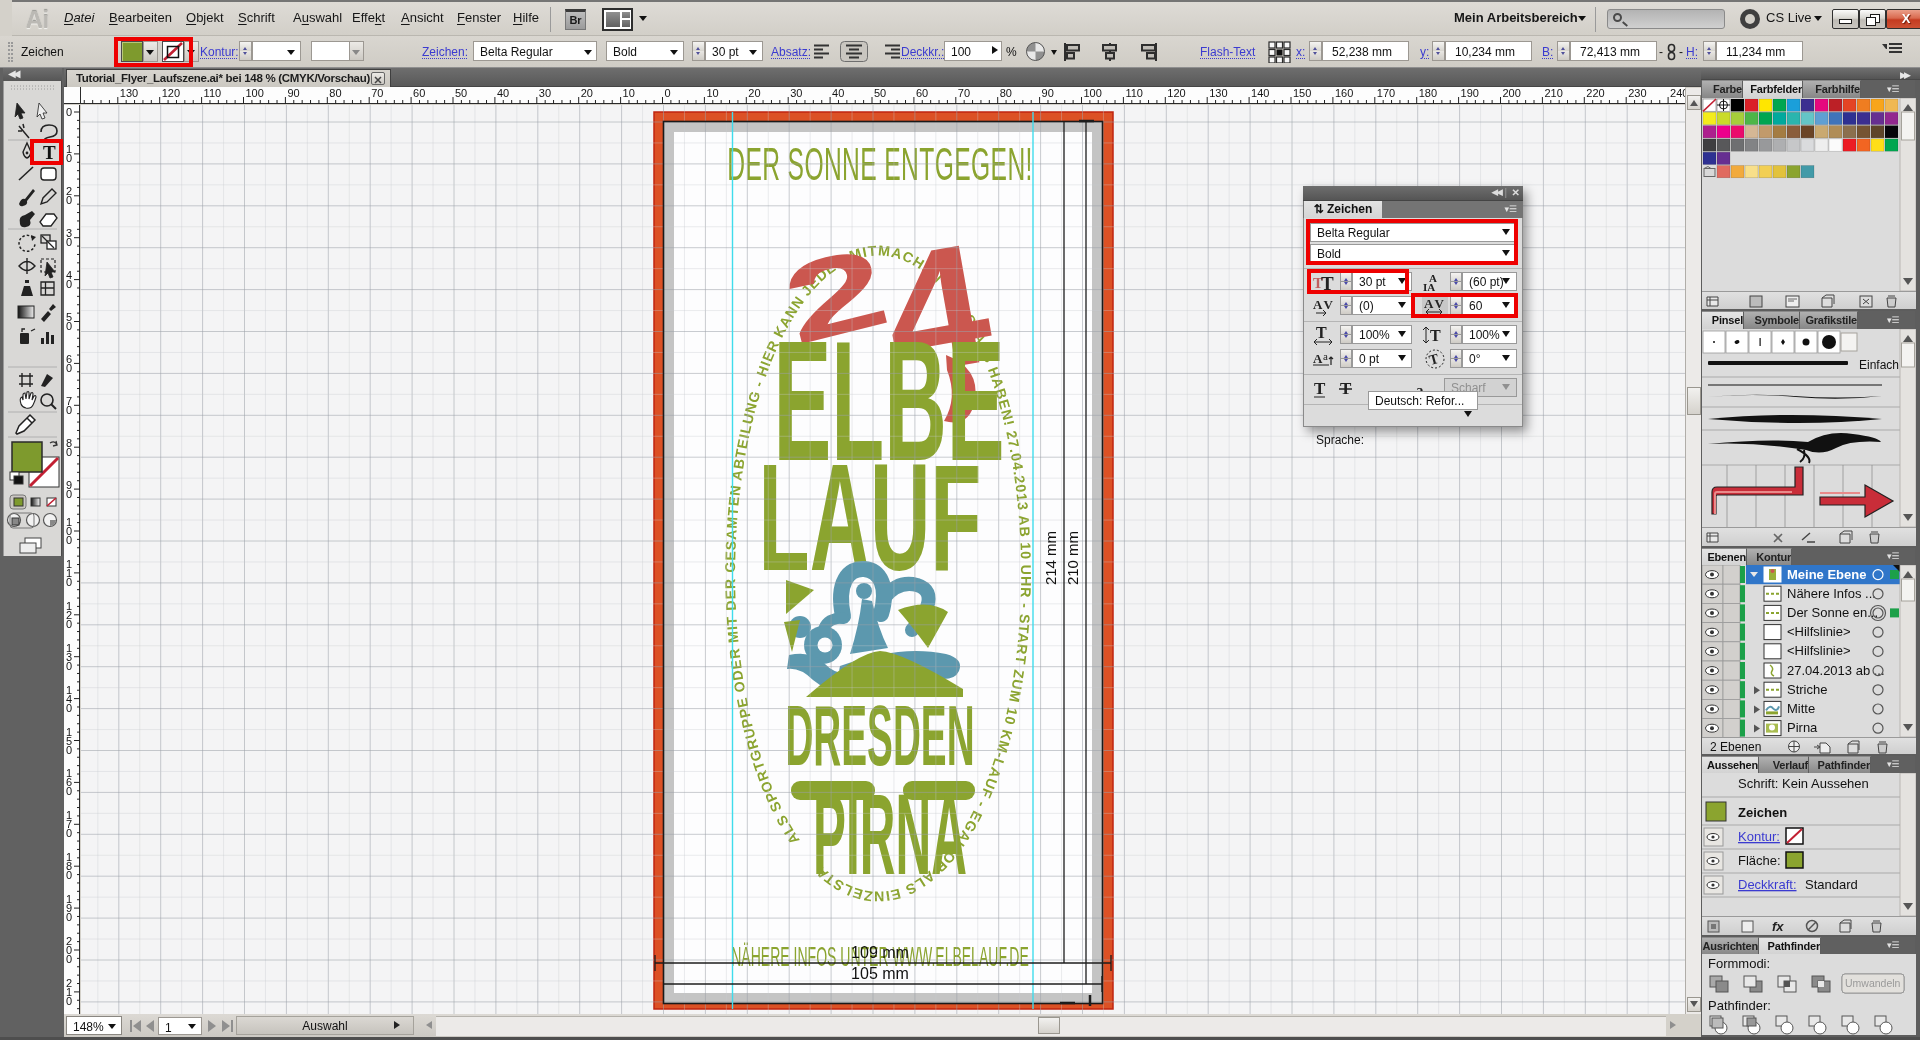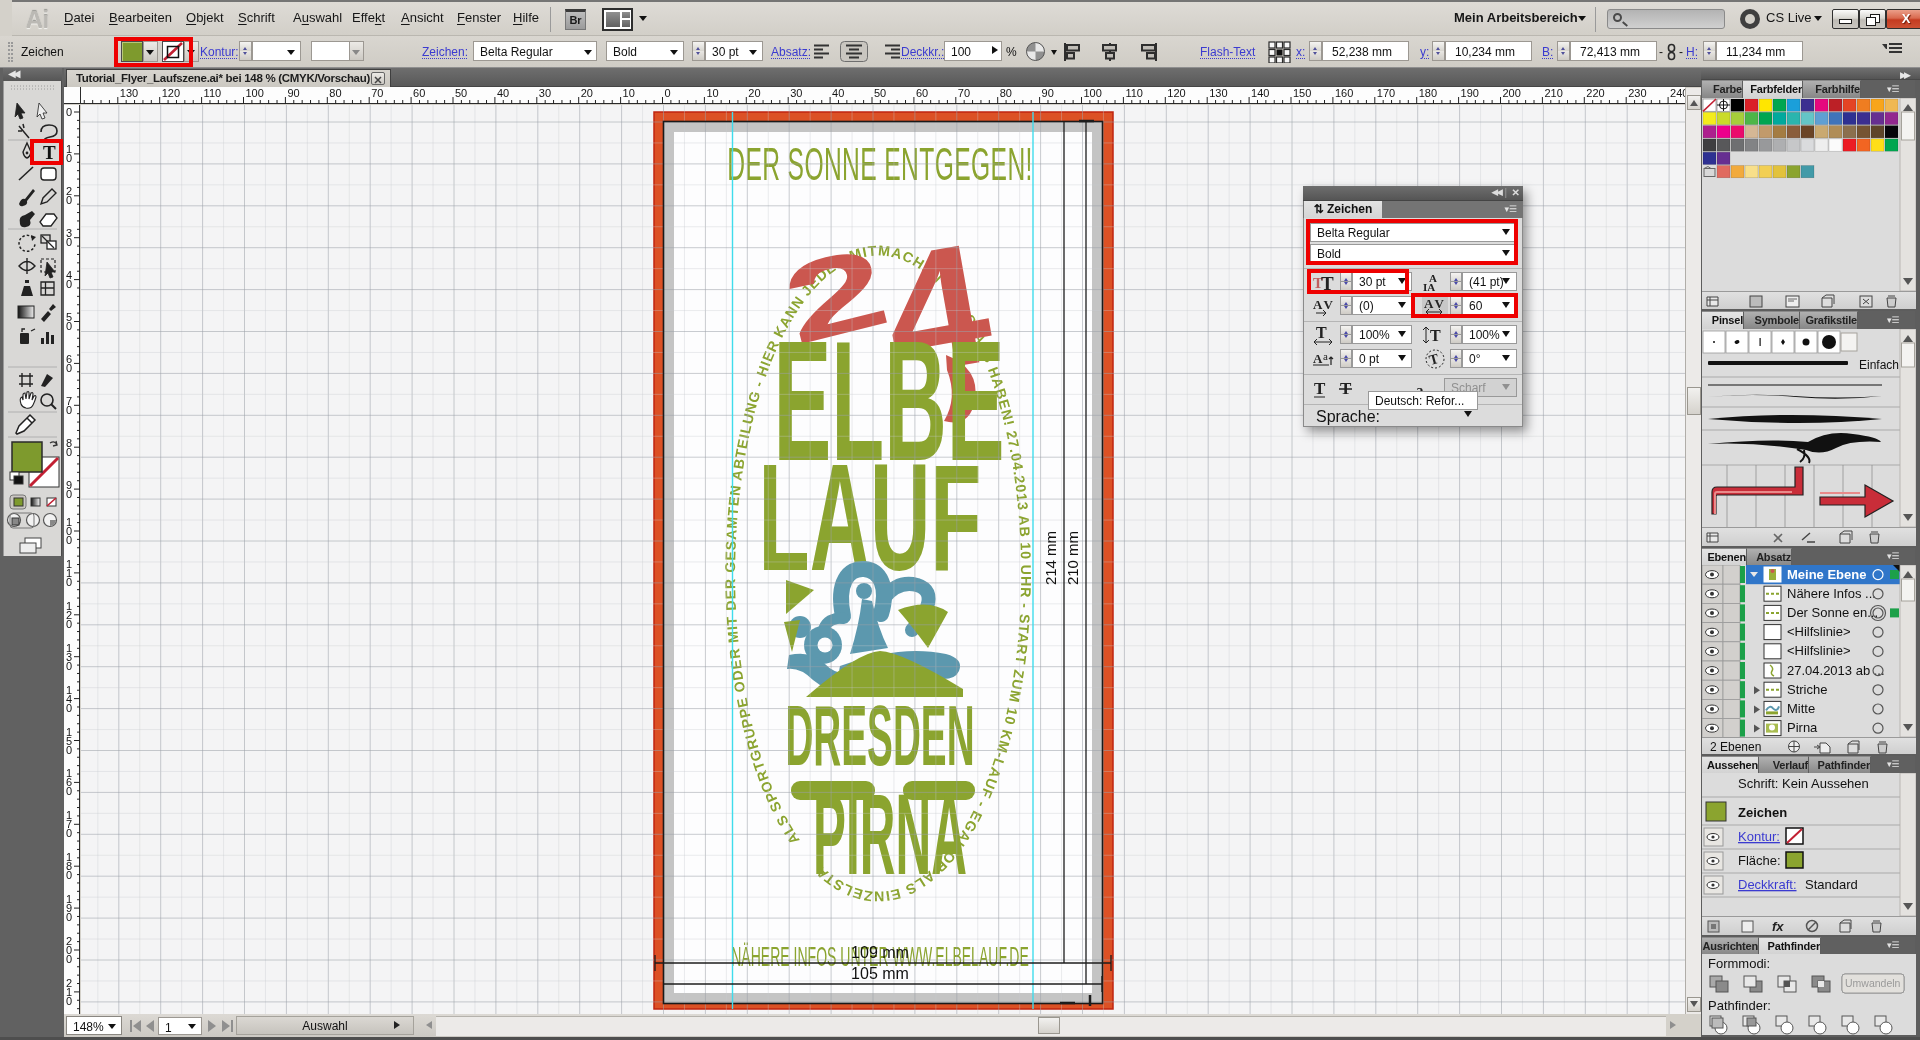--- a/index.html
+++ b/index.html
@@ -36,32 +36,32 @@
 #statusrow{position:absolute;left:64px;top:1014px;width:1396px;height:23px;background:linear-gradient(#dcd9d4,#ccc9c3);font-size:12px;color:#111;}
 #bottomedge{position:absolute;left:0;top:1037px;width:1920px;height:3px;background:#4e4e4e;}
 
 #dock{position:absolute;left:1701px;top:68px;width:219px;height:969px;background:#5d5d5d;}
 .ptab{position:absolute;top:0;height:18px;font-size:11px;letter-spacing:-0.2px;overflow:hidden;font-weight:bold;color:#222;text-align:right;line-height:17px;background:linear-gradient(#b0b0b0,#868686);border-right:1px solid #5e5e5e;border-top:1px solid #8a8a8a;}
 .ptab.act{background:linear-gradient(#e4e4e4,#d2d2d2);color:#111;}
 .pmenu{position:absolute;right:4px;width:24px;color:#e4e4e4;font-size:9px;}
 .pbody{position:absolute;left:1px;width:214px;background:#dcdcdc;}
 .pfoot{border-top:1px solid #9a9a9a;background:linear-gradient(#e0e0e0,#cfcfcf);}
 .redbox{position:absolute;border:4px solid #ee0000;}
-.zlbl{position:absolute;font-size:16px;color:#111;}
+.zlbl{position:absolute;font-size:12px;color:#111;margin-top:25px;}
 .zfield{position:absolute;background:#fff;border:1px solid #999;height:19px;font-size:12px;color:#111;padding:2px 0 0 6px;}
 .zspin{position:absolute;width:12px;height:19px;background:linear-gradient(#f5f4f2,#dad8d4 48%,#999 50%,#e8e6e2 52%,#cfccc6);border:1px solid #999;}
 .zspin:before{content:"";position:absolute;left:3px;top:3px;border:2.5px solid transparent;border-bottom:3.5px solid #4a4aa8;}
 .zspin:after{content:"";position:absolute;left:3px;bottom:3px;border:2.5px solid transparent;border-top:3.5px solid #4a4aa8;}
 .zdarr{position:absolute;width:0;height:0;border:4.5px solid transparent;border-top:6px solid #111;}
 </style></head>
 <body>
 
 <div id="titlebar">
  <div class="m" style="left:14px;top:5px;font-size:23px;font-weight:bold;color:#bbb9b4;text-shadow:0 1px 1px #f5f5f2,0 -1px 1px #9a9a95;">Ai</div>
- <div class="m" style="left:52px;"><u>D</u>atei</div>
+ <div class="m" style="left:52px;font-style:italic;"><u>D</u>atei</div>
  <div class="m" style="left:97px;"><u>B</u>earbeiten</div>
  <div class="m" style="left:174px;"><u>O</u>bjekt</div>
  <div class="m" style="left:226px;"><u>S</u>chrift</div>
  <div class="m" style="left:281px;">A<u>u</u>swahl</div>
  <div class="m" style="left:340px;">Effe<u>k</u>t</div>
  <div class="m" style="left:389px;"><u>A</u>nsicht</div>
  <div class="m" style="left:445px;"><u>F</u>enster</div>
  <div class="m" style="left:501px;"><u>H</u>ilfe</div>
  <div class="abs" style="left:538px;top:5px;width:1px;height:25px;background:#9a9a9a;"></div>
  <div class="abs" style="left:553px;top:7px;width:21px;height:21px;background:linear-gradient(#bcbcbc,#9b9b9b);border:1px solid #777;border-top:3px solid #3a3a3a;font-size:11px;font-weight:bold;color:#1a1a1a;text-align:center;line-height:16px;">Br</div>
@@ -1038,21 +1038,21 @@
       </svg></div>
     <div class="pbody pfoot" style="left:1702px;top:527px;height:19px;"><svg width="214" height="19" id="brfoot">
         <path d="M5 5h11v9H5z M5 8h11 M8 5v9" stroke="#444" fill="#e8e8e8" stroke-width="1"></path>
         <path d="M72 6l8 8m0-8l-8 8" stroke="#666" stroke-width="1.6"></path>
         <path d="M100 12l8-7m-3 9h8" stroke="#444" stroke-width="1.4"></path>
         <path d="M138 6h10v9h-10z M138 6l4-3h8v9" fill="#ddd" stroke="#444"></path>
         <path d="M168 6h9l-1 9h-7z M169 4h7" stroke="#444" fill="#ccc"></path>
       </svg></div>
     <div class="abs" style="left:1701px;top:548px;width:214px;height:17px;background:#606060;">
    <div class="ptab act" style="left:1px;width:45px;">Ebenen</div>
-   <div class="ptab" style="left:46px;width:45px;">Absatz</div>
+   <div class="ptab" style="left:46px;width:45px;">Kontur</div>
    <div class="pmenu" style="top:3px;">▾☰</div>
     </div>
     <div class="pbody" style="left:1702px;top:565px;height:172px;"><svg width="214" height="172" id="lysvg">
         <rect x="44" y="0" width="154" height="19.2" fill="#3076c9"></rect>
         <rect x="0" y="0" width="21" height="19.2" fill="#d2d0cd" stroke="#9a9a9a" stroke-width="0.8"></rect>
         <rect x="21" y="0" width="17" height="19.2" fill="#d2d0cd" stroke="#9a9a9a" stroke-width="0.8"></rect>
         <ellipse cx="10" cy="9.6" rx="6.5" ry="4" fill="#fff" stroke="#333" stroke-width="1"></ellipse>
         <circle cx="10" cy="9.6" r="2" fill="#333"></circle>
         <rect x="38" y="1" width="5" height="17" fill="#1ca049"></rect>
         <rect x="62" y="2" width="17" height="15" fill="#fff" stroke="#fff" stroke-width="1"></rect>
@@ -1259,21 +1259,21 @@
         <text x="9" y="18" font-size="19" font-weight="bold" fill="#222" font-family="Liberation Serif,serif">T</text>
       </svg>
    <div class="zspin" style="left:36px;top:54px;"></div>
    <div class="zfield" style="left:48px;top:54px;width:60px;">30 pt</div>
    <div class="zdarr" style="left:94px;top:60px;"></div>
    <svg style="position:absolute;left:118px;top:54px;" width="26" height="20">
         <text x="7" y="10" font-size="11" font-weight="bold" fill="#222" font-family="Liberation Serif,serif">A</text>
         <text x="1" y="19" font-size="11" font-weight="bold" fill="#222" font-family="Liberation Serif,serif">IA</text>
       </svg>
    <div class="zspin" style="left:146px;top:54px;"></div>
-   <div class="zfield" style="left:158px;top:54px;width:55px;">(41 pt)</div>
+   <div class="zfield" style="left:158px;top:54px;width:55px;">(60 pt)</div>
    <div class="zdarr" style="left:198px;top:60px;"></div>
 
    <svg style="position:absolute;left:8px;top:78px;" width="26" height="20">
         <text x="1" y="13" font-size="13" font-weight="bold" fill="#222" font-family="Liberation Serif,serif">A V</text>
         <path d="M4 17h10m-3-3l3 3-3 3" stroke="#222" fill="none"></path>
       </svg>
    <div class="zspin" style="left:36px;top:78px;"></div>
    <div class="zfield" style="left:48px;top:78px;width:60px;">(0)</div>
    <div class="zdarr" style="left:94px;top:84px;"></div>
    <svg style="position:absolute;left:118px;top:78px;" width="26" height="20">

